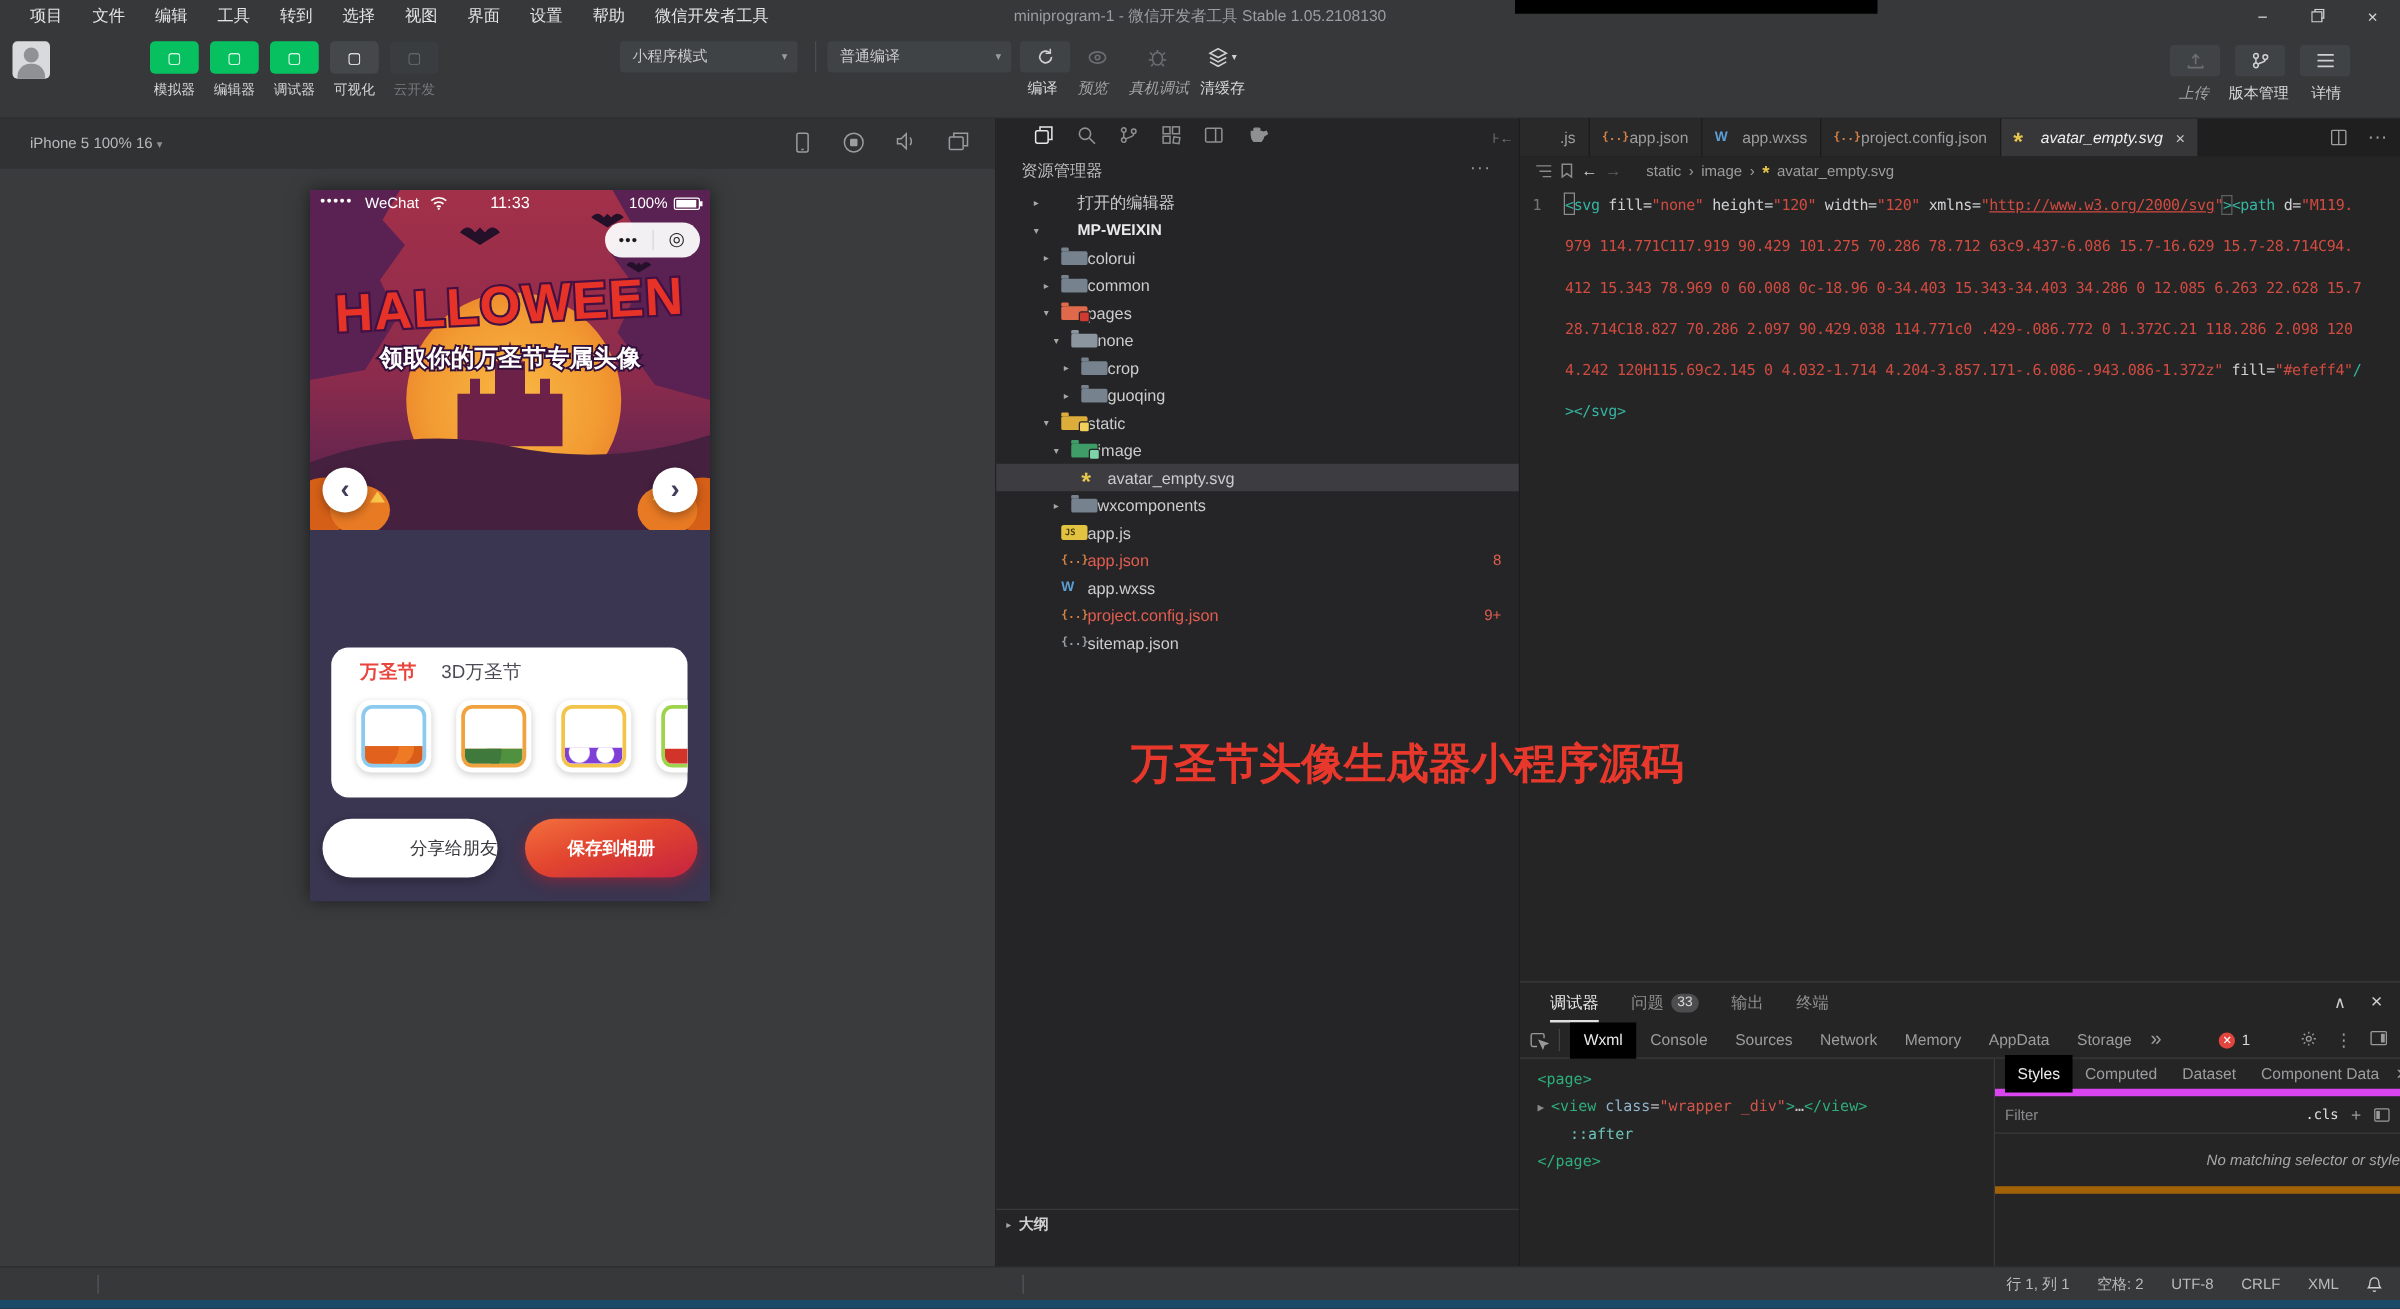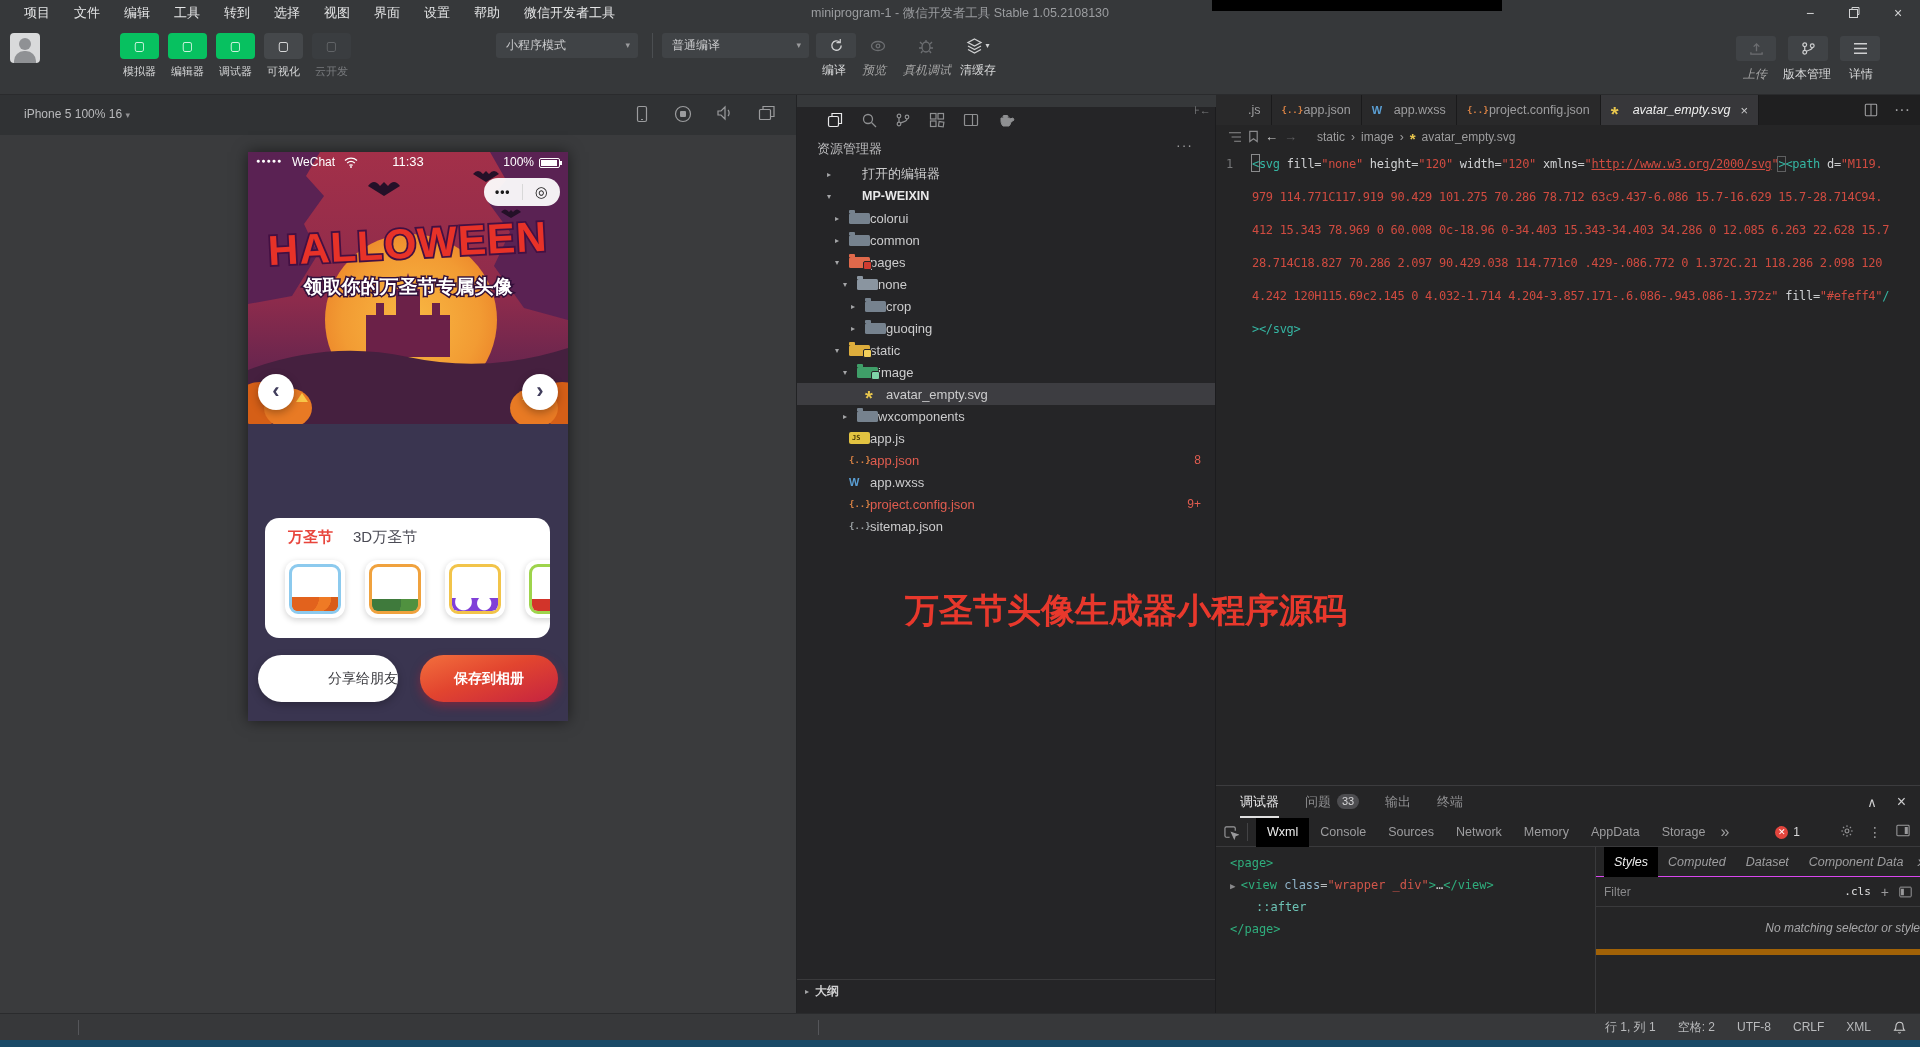--- a/index.html
+++ b/index.html
@@ -97,21 +97,21 @@
   .thumb3 .fill { background:radial-gradient(circle at 25% 30%,#fff 22%,transparent 25%),radial-gradient(circle at 70% 40%,#fff 20%,transparent 23%),#8040d8; height:13px; border-radius:0 0 6px 6px; }
   .thumb4 .fill { background:#d2342a; height:12px; }
   .share-btn { position:absolute; left:10px; top:503px; width:140px; height:47px; border-radius:24px; background:#fff;
     color:#3a3a3f; font-size:14px; text-align:right; line-height:47px; z-index:3; box-shadow:0 3px 8px rgba(0,0,0,.25); }
   .save-btn { position:absolute; left:172px; top:503px; width:138px; height:47px; border-radius:24px;
     background:linear-gradient(160deg,#f3703d 0%,#e2452f 45%,#c52340 100%);
     color:#fff; font-size:14px; font-weight:bold; text-align:center; line-height:47px; z-index:3;
     box-shadow:0 4px 10px rgba(180,30,50,.5); }
 
   
-  .explorer { left:797px; top:107px; width:419px; height:918px; background:#252527; border-right:1px solid #1c1c1e; }
+  .explorer { left:797px; top:95px; width:419px; height:918px; background:#252527; border-right:1px solid #1c1c1e; }
   .activity { position:absolute; left:0; top:0; width:100%; height:30px; display:flex; align-items:center; gap:18px; padding-left:30px; }
   .activity svg { stroke:#8f9092; }
   .activity .active svg { stroke:#e8e8e9; }
   .exp-title { position:absolute; left:20px; top:33px; color:#bcbcbe; font-size:13px; }
   .exp-more { position:absolute; right:22px; top:30px; color:#9a9a9c; font-size:14px; letter-spacing:1px; }
   .tree { position:absolute; left:0; top:56px; width:100%; }
   .tree-row { position:relative; height:22px; display:flex; align-items:center; font-size:13px; color:#cccccd; cursor:pointer; }
   .tree-row.sel { background:#3d3d41; }
   .tree-row .arrow { width:14px; font-size:8px; color:#a5a6a8; flex:none; }
   .tree-row .ticon { width:21px; flex:none; position:relative; display:flex; align-items:center; }
@@ -184,21 +184,21 @@
   .err-dot { width:13px; height:13px; border-radius:50%; background:#e2453d; color:#fff; font-size:9px;
     text-align:center; line-height:13px; font-weight:bold; }
   .dt-icons { position:absolute; right:10px; display:flex; align-items:center; gap:14px; color:#9d9d9f; font-size:14px; }
   .wxml-pane { position:absolute; left:0; top:61px; width:379px; bottom:0; font:12px "DejaVu Sans Mono","Liberation Mono",monospace; padding:5px 0 0 14px; }
   .wrow { height:22px; line-height:22px; white-space:pre; }
   .wrow.ind { padding-left:26px; }
   .seg.wt { color:#2fae7d; } .seg.wa { color:#8fb3c9; } .seg.ws { color:#d0564a; }
   .seg.wp { color:#b8babb; } .seg.wn { color:#c8c8c9; } .seg.warr { color:#8a8a8c; font-size:9px; }
   .seg.wps { color:#6cc3b5; }
   .styles-pane { position:absolute; left:379px; top:61px; right:0; bottom:0; border-left:1px solid #3a3a3c; }
-  .styles-tabs { display:flex; align-items:center; height:30px; border-bottom:1px solid #d946ef; padding-left:8px;font-style:italic; }
+  .styles-tabs { display:flex; align-items:center; height:30px; border-bottom:6px solid #d946ef; padding-left:8px; }
   .st-tab { color:#9d9d9f; font-size:12.5px; padding:0 10px; height:30px; line-height:30px; white-space:nowrap; }
   .st-tab.on { background:#000; color:#ececec; }
   .filter-row { display:flex; align-items:center; height:30px; border-bottom:1px solid #3a3a3c; padding:0 8px; }
   .filter-row input { flex:1; background:transparent; border:none; outline:none; color:#cccccd; font-size:12px; }
   .filter-row input::placeholder { color:#8a8a8c; }
   .cls-label { color:#e0e0e1; font:11px "DejaVu Sans Mono",monospace; margin-right:10px; }
   .plus-label { color:#9a9a9c; font-size:14px; margin-right:10px; }
   .no-match { text-align:right; color:#a8a8aa; font-size:12px; font-style:italic; padding:14px 0;
     border-bottom:6px solid #a16207; }
 

